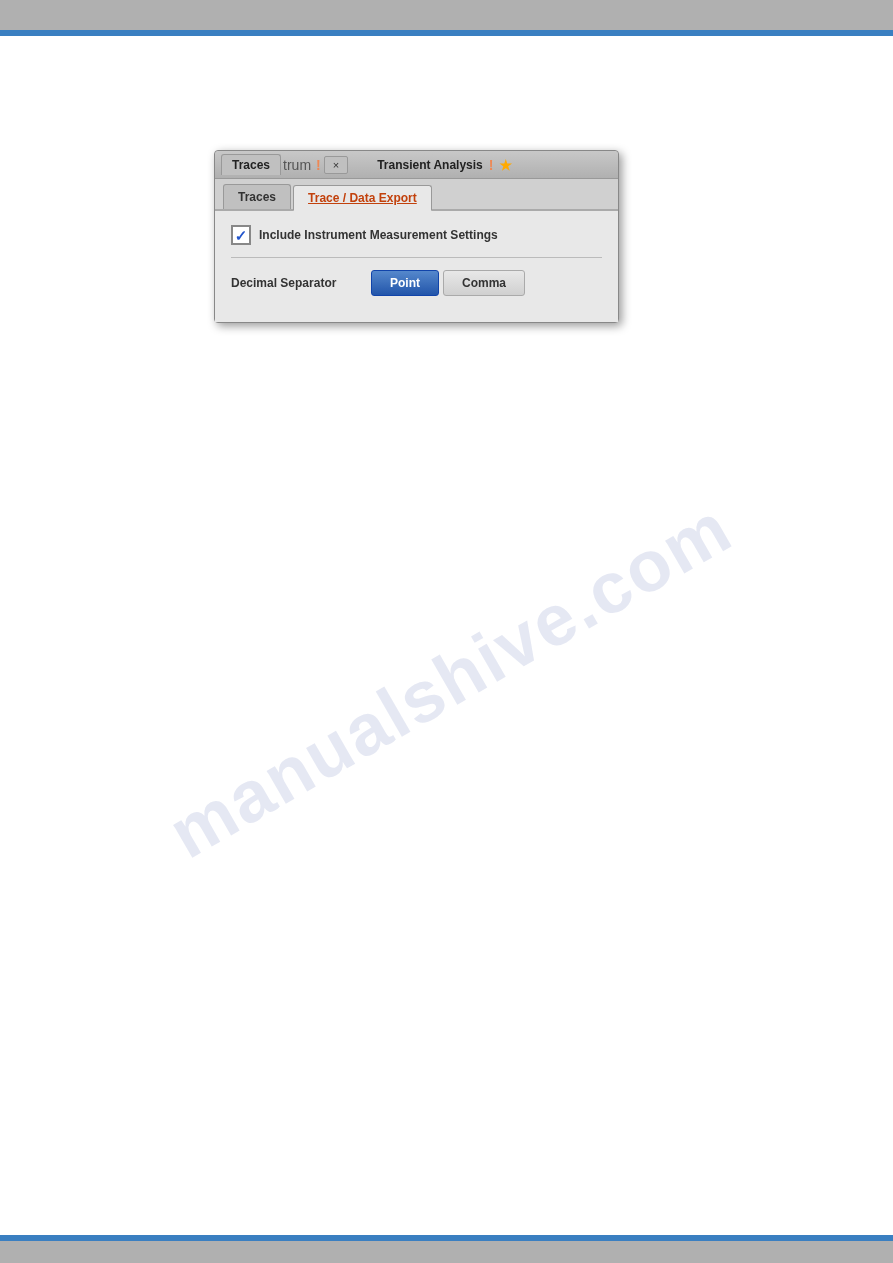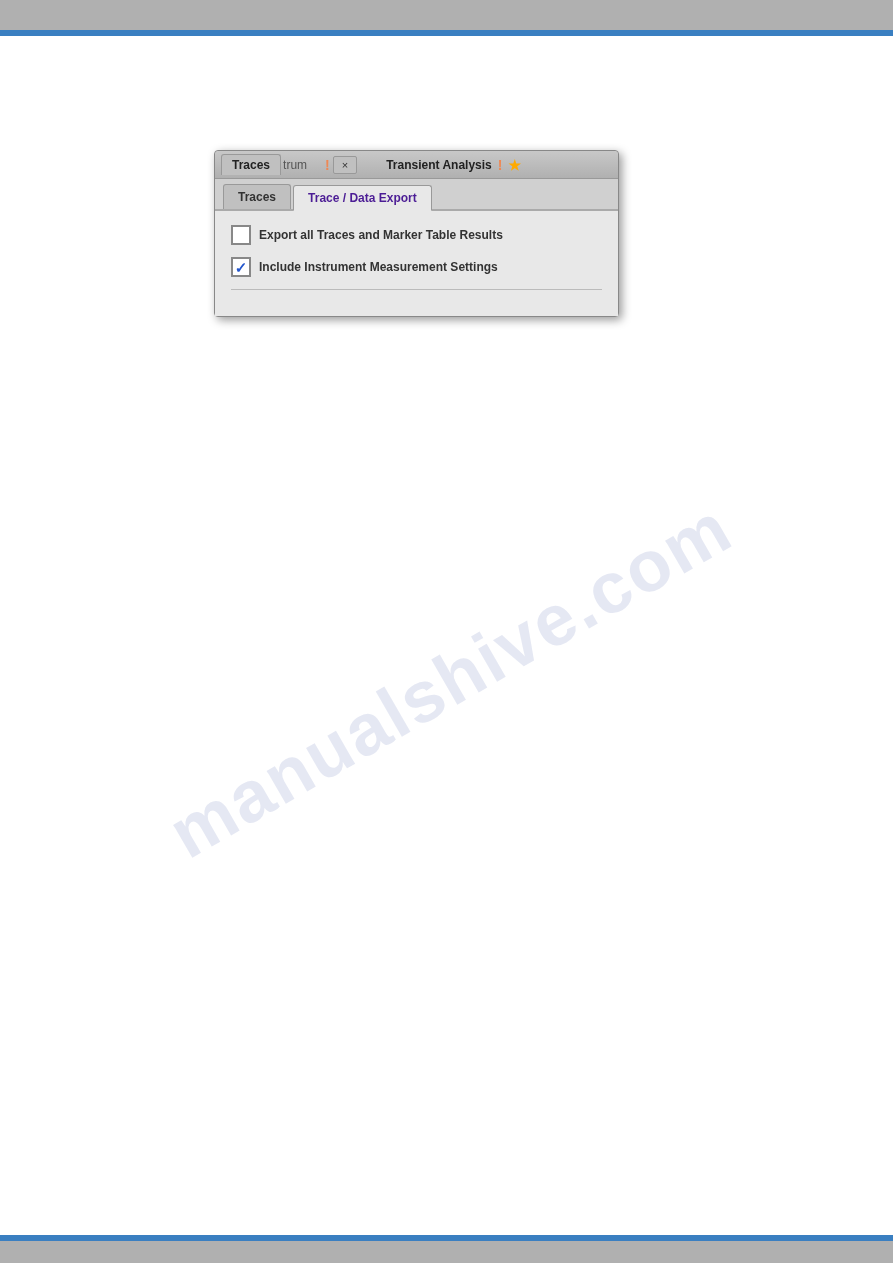--- a/index.html
+++ b/index.html
@@ -166,26 +166,27 @@
       margin-right: 2px;
     }
 
     .tab-active {
       background: #e8e8e8;
       border: 1px solid #999;
       border-bottom: 1px solid #e8e8e8;
       padding: 5px 14px;
       font-size: 12px;
       font-weight: bold;
-      color: #4c1d95;
+      color: #c2410c;
       border-radius: 3px 3px 0 0;
       cursor: pointer;
       margin-right: 2px;
       position: relative;
       bottom: -2px;
+      text-decoration: underline;
     }
 
     
     .dialog-body {
       padding: 14px 16px;
       background: #e8e8e8;
     }
 
     .row {
       display: flex;
@@ -347,57 +348,56 @@
 <div class="bottom-bar"></div>
 
 <div class="watermark">
   <span class="watermark-text">manualshive.com</span>
 </div>
 
 <div class="dialog-window">
 
   <div class="title-bar">
     <div class="title-tab">Traces</div>
-    <span style="font-size:12px; color:#555; margin-right:15px;">trum</span>
+    <span style="font-size:14px; color:#555; margin-right:2px;">trum</span>
     <span class="title-exclaim">!</span>
     <div class="title-close">×</div>
     <span class="title-text">Transient Analysis</span>
     <span class="title-exclaim" style="margin-left:6px;">!</span>
     <span class="title-star">★</span>
   </div>
 
   <div class="tab-row">
     <div class="tab-inactive">Traces</div>
     <div class="tab-active">Trace / Data Export</div>
   </div>
 
   <div class="dialog-body">
 
     
-    <div class="row">
-      <div class="checkbox-area">
-        <div class="checkbox-box">
-          
-        </div>
-        <span class="checkbox-label">Export all Traces and Marker Table Results</span>
-      </div>
-    </div>
 
     
     <div class="row">
       <div class="checkbox-area">
         <div class="checkbox-box checked">
           <span class="checkbox-check">✓</span>
         </div>
         <span class="checkbox-label">Include Instrument  Measurement Settings</span>
       </div>
     </div>
 
     <div class="divider"></div>
 
     
 
     
+    <div class="field-row">
+      <span class="field-label-dark">Decimal Separator</span>
+      <div class="button-group">
+        <button class="btn-active">Point</button>
+        <button class="btn-inactive">Comma</button>
+      </div>
+    </div>
 
     
 
   </div>
 </div>
 
 </body></html>

